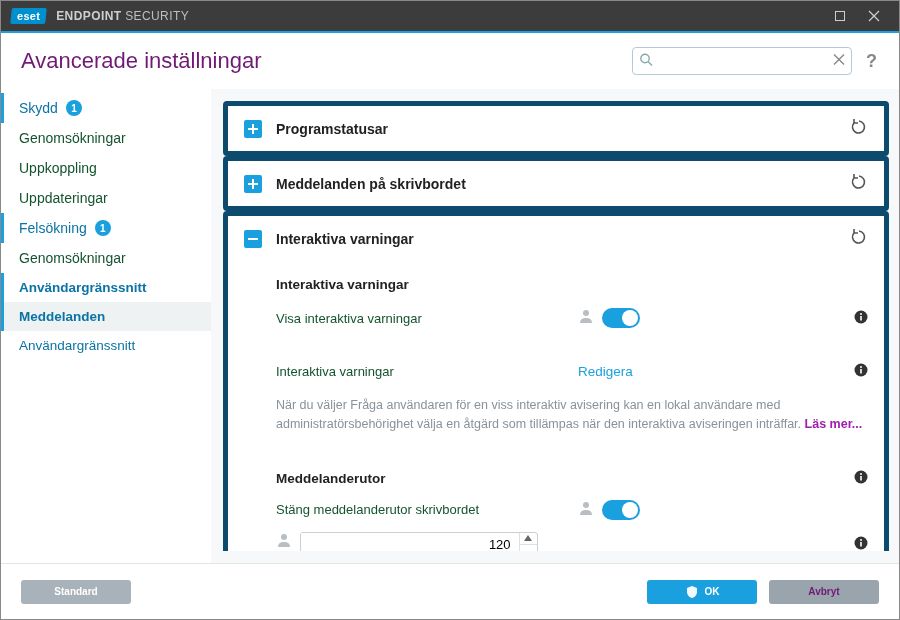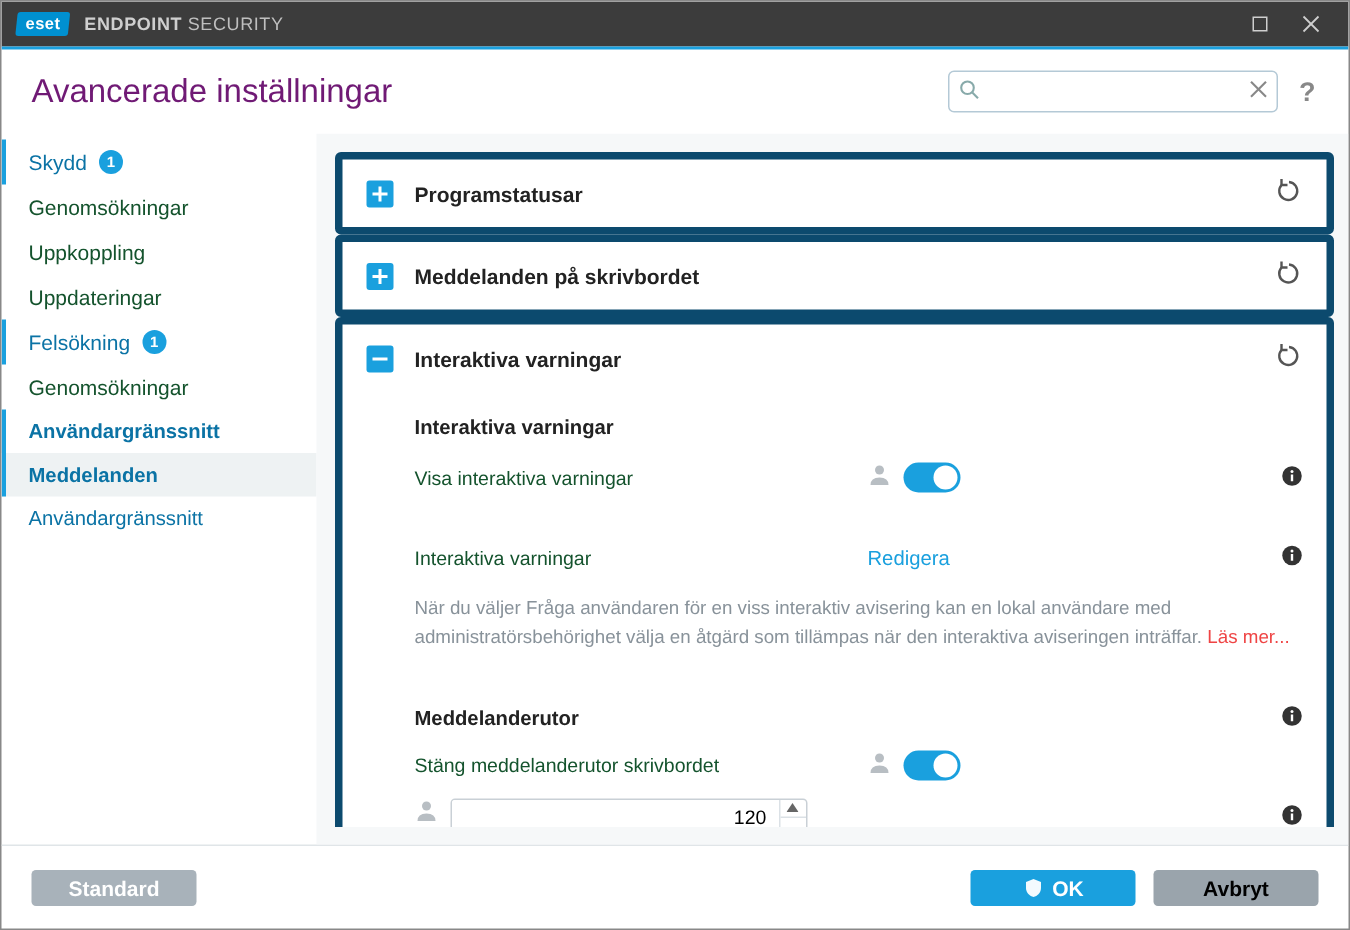--- a/index.html
+++ b/index.html
@@ -63,40 +63,40 @@
   .row .label { width: 290px; flex-shrink: 0; color: #14532d; }
   .row .ctrl { display: flex; align-items: flex-start; gap: 8px; }
   .row .tail { margin-left: auto; color: #555; }
   .group-icon { color: #b8bec3; }
   .group-icon svg { width:16px; height:16px;}
   
   .toggle { width: 38px; height: 20px; background: #1aa0de; border-radius: 10px; position: relative; }
   .toggle .knob { position: absolute; right: 2px; top: 2px; width: 16px; height: 16px; background: #fff; border-radius: 50%; }
   
   .desc { color: #88929a; font-size: 12.5px; line-height: 1.5; margin: 10px 0 8px; }
-  .link { color: #ef4444; }
+  .link { color: #a21caf; font-weight: bold; }
   .edit-link { color: #1aa0de; font-size: 13.5px; }
   
   .num-input-wrap { display: flex; border: 1px solid #c9d0d6; border-radius: 3px; overflow: hidden; width: 238px; height: 26px; background: #fff;}
   .num-input-wrap input { border: none; width: 100%; text-align: right; padding: 0 8px; font-size: 13px; outline: none;}
   .spinbtns { width: 20px; border-left: 1px solid #dbe1e6; display: flex; flex-direction: column; }
   .spinbtns div { flex: 1; display:flex; align-items:center; justify-content:center;}
   .spinbtns div:first-child { border-bottom: 1px solid #dbe1e6; }
   .spinbtns svg { width: 8px; height: 6px; color:#666; }
   
   .info-icon { color: #333; }
   .info-icon svg { width: 14px; height: 14px;}
   
   
   .footer { height: 56px; border-top: 1px solid #e0e5e8; display: flex; align-items: center; padding: 0 20px; gap: 12px; }
   .footer-spacer { flex: 1; }
-  .btn { height: 24px; border-radius: 3px; padding: 0 22px; font-size: 14px; font-weight: 600; display: inline-flex; align-items: center; justify-content: center; gap: 6px; border: none; cursor: pointer; }
+  .btn { height: 24px; border-radius: 3px; padding: 0 22px; font-size: 10px; font-weight: 600; display: inline-flex; align-items: center; justify-content: center; gap: 6px; border: none; cursor: pointer; }
   .btn-default { background: #a8b2ba; color: #fff; min-width:110px;}
   .btn-primary { background: #1aa0de; color: #fff; min-width:110px;}
-  .btn-secondary { background: #9aa4ac; color: #000000; min-width:110px;}
+  .btn-secondary { background: #9aa4ac; color: #701a75; min-width:110px;}
   .btn-primary svg { width:14px; height:14px; }
 </style>
 </head>
 <body>
 
 <div class="titlebar">
   <span class="brand-logo">
     <span class="brand-box"><span class="brand-inner">eset</span></span>
     <span class="brand-text"><span>ENDPOINT</span> <span class="brand-light">SECURITY</span></span>
   </span>

